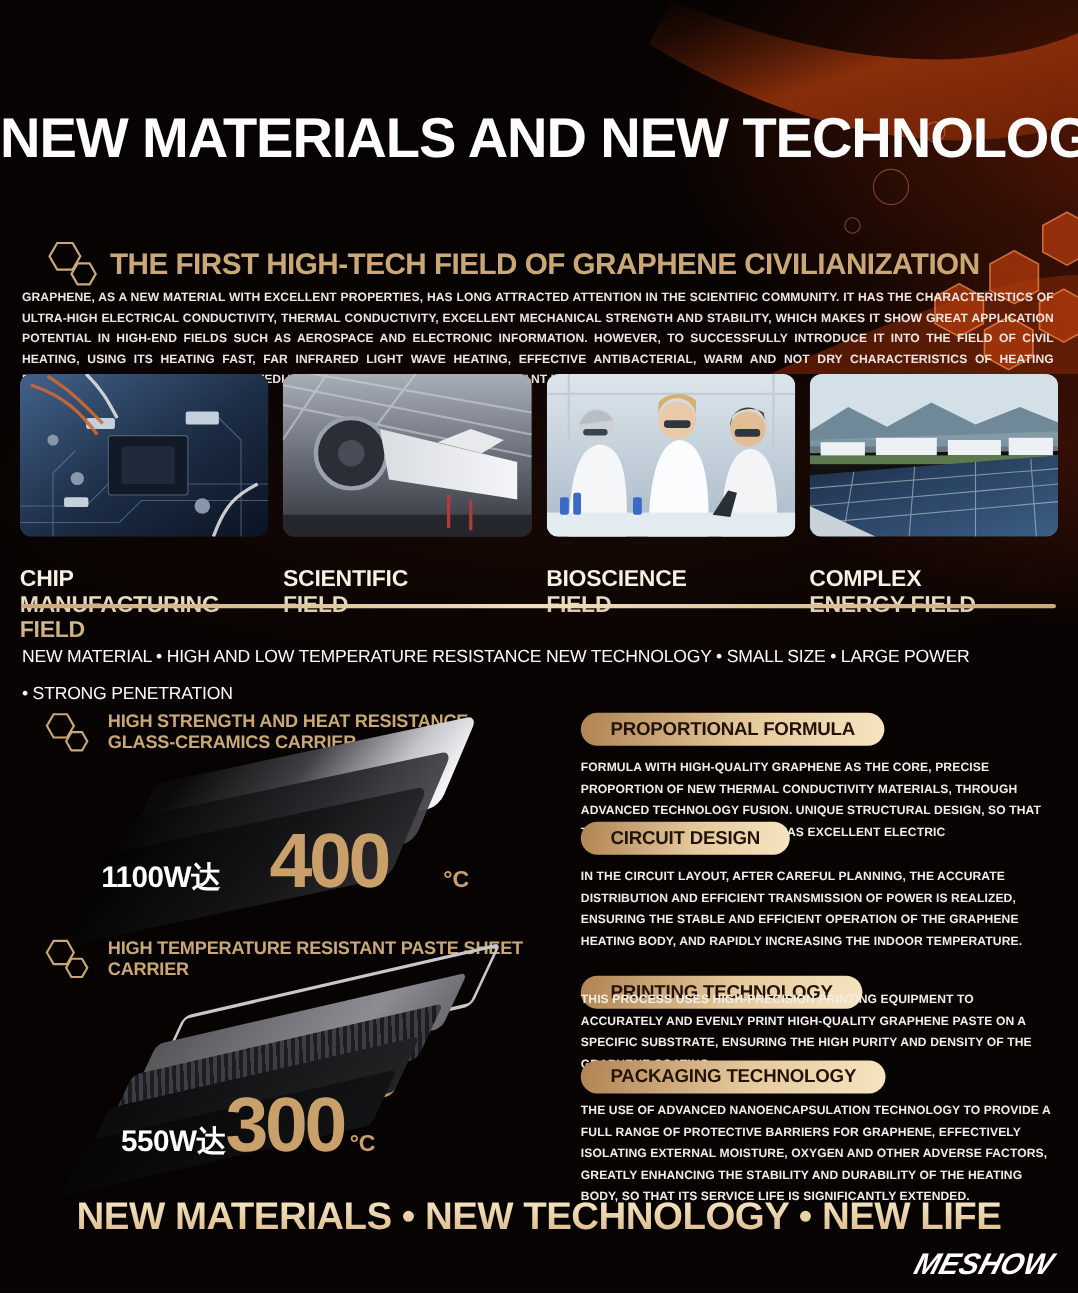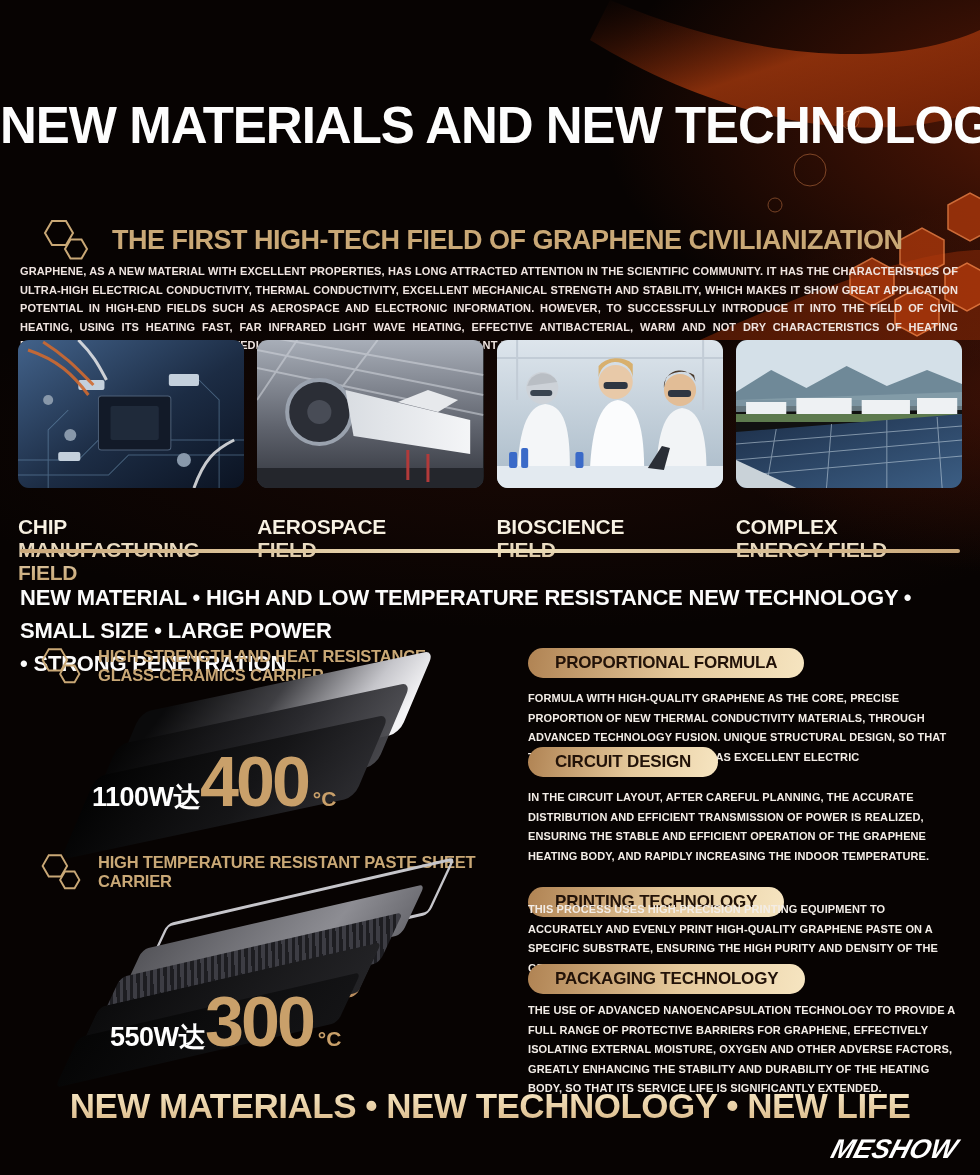--- a/index.html
+++ b/index.html
@@ -10,37 +10,37 @@
       radial-gradient(520px 300px at 104% 33%, rgba(140,38,12,.38), transparent 62%),
       radial-gradient(760px 420px at 108% 10%, rgba(165,45,10,.5), transparent 60%),
       radial-gradient(900px 260px at 55% 38%, rgba(70,22,10,.28), transparent 70%),
       linear-gradient(#070302,#070302);
     color:#fff;
   }
   .abs{position:absolute;}
   
   .main-title{top:96px;left:0;width:100%;text-align:center;
     font-size:51px;font-weight:700;letter-spacing:-1px;color:#fdfdfd;white-space:nowrap;}
-  .intro-head{top:216px;left:40px;display:flex;align-items:center;gap:20px;}
+  .intro-head{top:216px;left:40px;display:flex;align-items:center;gap:8px;}
   .intro-heading{font-size:27px;font-weight:700;letter-spacing:-.5px;color:#c9a876;white-space:nowrap;}
   .intro-body{top:262px;left:20px;width:938px;font-size:11px;line-height:18.5px;
     font-weight:700;color:#efe4e0;letter-spacing:.1px;text-align:justify;}
   .hex-icon svg{display:block;}
   
   .photos{top:340px;left:18px;width:944px;display:grid;grid-template-columns:repeat(4,1fr);gap:13px;}
   .photo{height:148px;border-radius:11px;overflow:hidden;position:relative;background:#111;}
   .photo svg{display:block;width:100%;height:100%;}
   .captions{top:499px;left:18px;width:944px;display:grid;grid-template-columns:repeat(4,1fr);gap:13px;}
   .caption{text-align:left;font-weight:700;font-size:21px;line-height:23px;letter-spacing:-.3px;
     color:#e8d5ae;background:linear-gradient(#f8f2e4 20%,#c9a876 95%);
     -webkit-background-clip:text;background-clip:text;margin-top:16px;-webkit-text-fill-color:transparent;}
   .divider{top:549px;left:20px;width:940px;height:4px;border-radius:2px;
     background:linear-gradient(90deg,#caa87a,#efe0bc,#caa87a);}
   
-  .features{top:581px;left:20px;width:945px;font-size:22px;font-weight:700;
+  .features{top:581px;left:20px;width:945px;font-size:16px;font-weight:400;
     line-height:33px;color:#fbfbfb;letter-spacing:-.2px;}
   
   .carrier-head{left:38px;display:flex;align-items:center;gap:14px;}
   .carrier-titles{font-size:16.5px;font-weight:700;line-height:19px;color:#c9a876;letter-spacing:-.2px;}
   .art{overflow:visible;}
   .plate{position:absolute;width:300px;height:74px;border-radius:10px;
     transform:rotate(-12deg) skewX(-35deg);}
   .sheet{position:absolute;width:290px;height:44px;border-radius:6px;
     transform:rotate(-13deg) skewX(-38deg);}
   .power-row{display:flex;align-items:baseline;}
@@ -250,21 +250,21 @@
       </svg>
     </div>
   </div>
 
   <div class="abs captions">
     <div class="caption">
       <div>CHIP MANUFACTURING</div>
         <div>FIELD</div>
     </div>
     <div class="caption">
-      <div>AEROSPACE</div>
+      <div>SCIENTIFIC</div>
         <div>FIELD</div>
     </div>
     <div class="caption">
       <div>BIOSCIENCE</div>
         <div>FIELD</div>
     </div>
     <div class="caption">
       <div>COMPLEX</div>
         <div>ENERGY FIELD</div>
     </div>
@@ -289,21 +289,21 @@
       <div>GLASS-CERAMICS CARRIER</div>
     </div>
   </div>
 
   <div class="abs art" style="top:688px;left:35px;width:430px;height:120px;">
     <div class="plate" style="left:85px;top:-2px;background:linear-gradient(115deg,#0a0a0b 8%,#3f3f43 45%,#c6c6cb 78%,#f3f3f5 96%);"></div>
     <div class="plate" style="left:62px;top:30px;background:linear-gradient(115deg,#040404,#26262a 60%,#4a4a4f);opacity:.95;"></div>
     <div class="plate" style="left:40px;top:62px;background:linear-gradient(115deg,#020202,#151517 60%,#2c2c30);"></div>
   </div>
 
-  <div class="abs power-row" style="top:742px;left:92px;">
+  <div class="abs power-row" style="top:742px;left:92px;gap:45px;">
     <span class="power-w">1100W达</span>
     <span class="power-temp">400</span>
     <span class="power-unit">°C</span>
   </div>
 
   <div class="abs carrier-head" style="top:851px;">
     <span class="hex-icon">
       <svg width="46" height="42" viewBox="0 0 52 48" fill="none" stroke="#c9a876" stroke-width="2.2">
         <polygon points="5,17 12,4.9 26,4.9 33,17 26,29.1 12,29.1"></polygon>
         <polygon points="25,33 30.5,23.5 41.5,23.5 47,33 41.5,42.5 30.5,42.5"></polygon>

